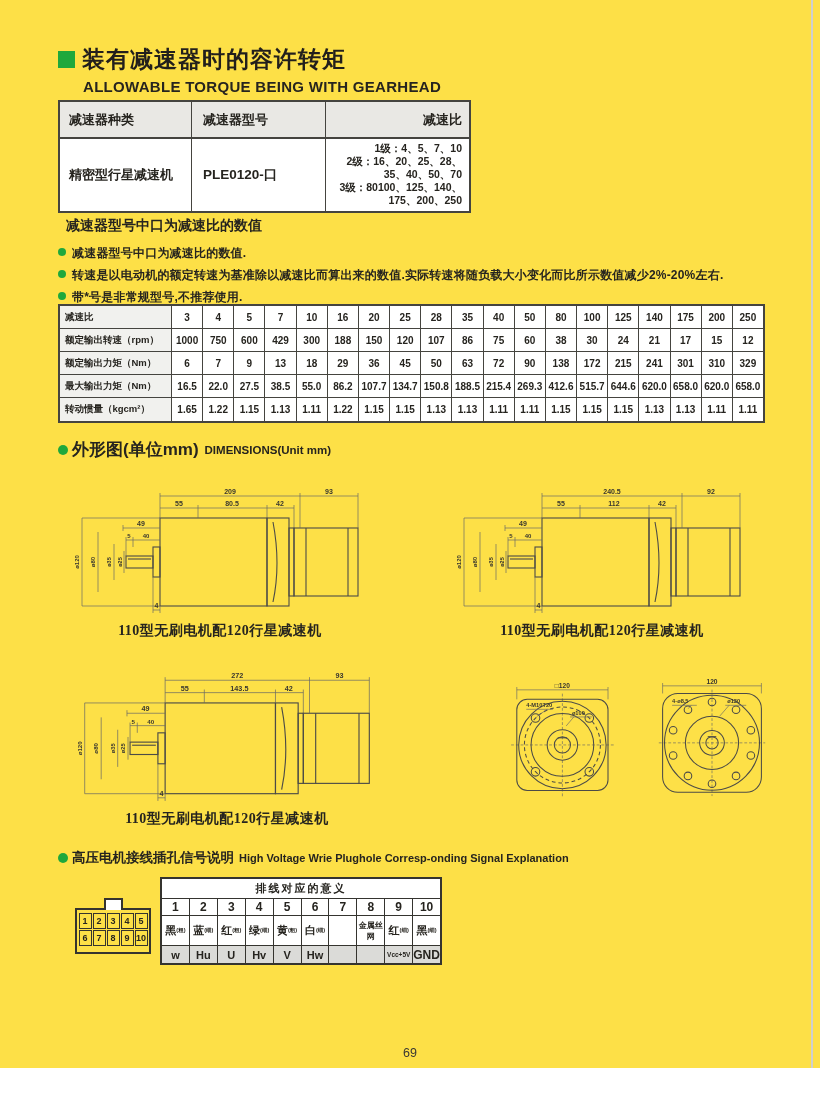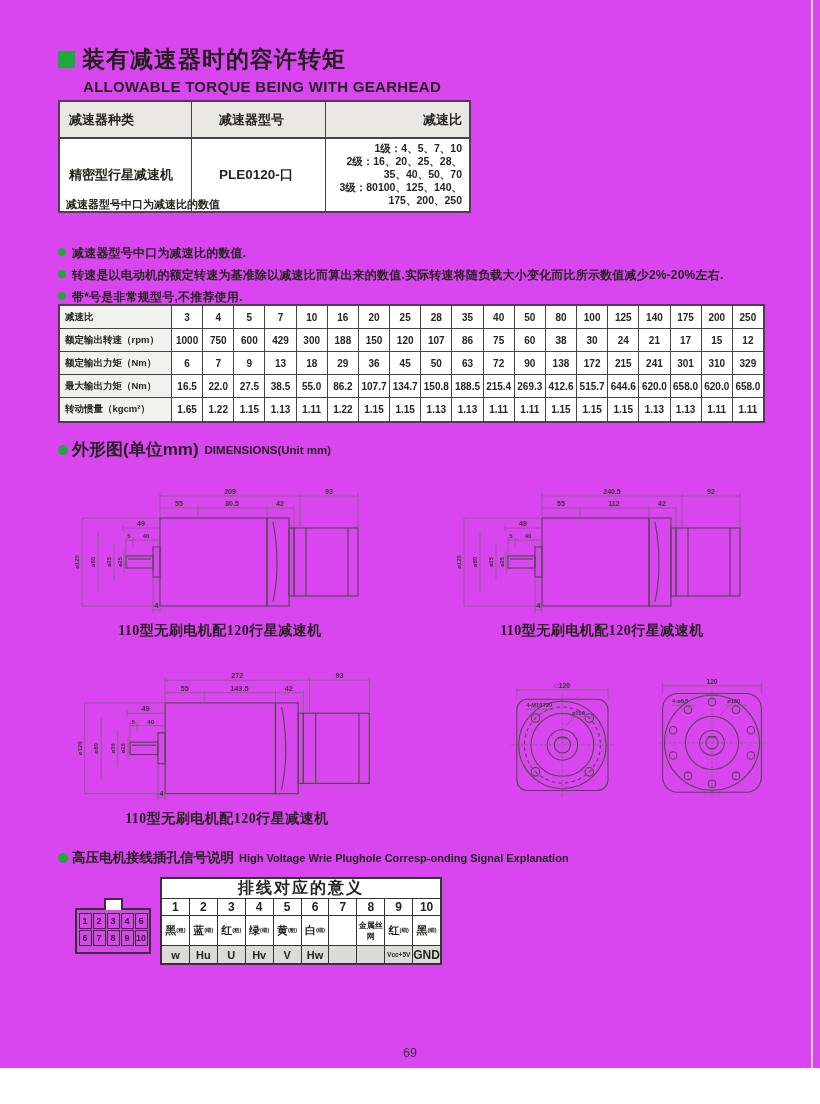--- a/index.html
+++ b/index.html
@@ -1,41 +1,41 @@
 <!DOCTYPE html>
 <html><head>
 <meta charset="utf-8">
 <style>
   * { margin:0; padding:0; box-sizing:border-box; }
   html,body { background:#ffffff; }
   body { font-family:"Liberation Sans","DejaVu Sans",sans-serif; color:#26241f; }
-  .page { position:relative; width:820px; height:1068px; background:#d946ef; overflow:hidden; }
+  .page { position:relative; width:820px; height:1068px; background:#fde047; overflow:hidden; }
   .edge-r { position:absolute; left:811px; top:0; width:2px; height:1104px; background:#cfcfcd; }
   .edge-b { position:absolute; left:0; top:1097px; width:813px; height:2px; background:#cfcfcd; }
 
   
   .hdr { position:absolute; left:58px; top:44px; }
   .hdr-row { display:flex; align-items:center; }
   .green-sq { width:17px; height:17px; background:#1fa83c; margin-right:7px; }
   .hdr-title { font-size:23px; font-weight:900; letter-spacing:1px; color:#221f1c; }
   .hdr-sub { font-size:15px; font-weight:bold; margin:3px 0 0 25px; letter-spacing:0.3px; }
 
   
   .t1 { position:absolute; left:58px; top:100px; width:413px; border:2px solid #45443f; background:#fff; }
   .t1-hrow { display:flex; background:#e9e8e4; border-bottom:2px solid #45443f; height:37px; }
   .t1-brow { display:flex; height:72px; }
   .t1c1 { width:131px; padding:0 0 0 9px; display:flex; align-items:center; }
-  .t1c2 { width:134px; padding:0 0 0 27px; display:flex; align-items:center; border-left:1px solid #45443f; }
+  .t1c2 { width:134px; padding:0 0 0 11px; display:flex; align-items:center; border-left:1px solid #45443f; }
   .t1c3 { flex:1; border-left:1px solid #45443f; padding:3px 7px 0 4px; }
   .t1-hrow .t1c3 { display:flex; align-items:center; justify-content:flex-end; padding-top:0; }
   .t1 .hc { font-size:13px; font-weight:bold; }
   .t1 .bc1 { font-size:13px; font-weight:bold; }
   .t1 .bc2 { font-size:13.5px; font-weight:bold; }
   .ratio-line { font-size:10.5px; font-weight:bold; text-align:right; line-height:13px; }
-  .t1-foot { position:absolute; left:66px; top:197px; font-size:11px; font-weight:600; }
+  .t1-foot { position:absolute; left:66px; top:217px; font-size:14px; font-weight:600; }
 
   
   .notes { position:absolute; left:58px; top:245px; }
   .note { display:flex; align-items:flex-start; margin-bottom:5px; }
   .note-dot { width:8px; height:8px; border-radius:50%; background:#1fa83c; margin:3px 6px 0 0; flex:none; }
   .note-txt { font-size:12px; font-weight:600; letter-spacing:0.2px; }
 
   
   .spec { position:absolute; left:58px; top:304px; width:707px; border:2px solid #45443f; background:#fff; }
   .srow { display:flex; border-bottom:1px solid #45443f; height:23px; }
@@ -70,21 +70,21 @@
   .wirehdr { position:absolute; left:58px; top:849px; display:flex; align-items:center; }
   .wh-cn { font-size:13.5px; font-weight:900; }
   .wh-en { font-size:11px; font-weight:bold; margin-left:5px; }
 
   .plug { position:absolute; left:75px; top:908px; width:76px; height:46px; border:2.5px solid #35342f; padding:2px 1px; }
   .plug-latch { position:absolute; left:27px; top:-12px; width:19px; height:12px; border:2.5px solid #35342f; border-bottom:none; background:#fff; }
   .plug-row { display:flex; justify-content:center; }
   .plug-pin { width:13px; height:16px; border:1.5px solid #35342f; margin:0.5px; display:flex; align-items:center; justify-content:center; font-size:9px; font-weight:bold; }
 
   .wt { position:absolute; left:160px; top:877px; width:282px; border:2px solid #35342f; background:#fff; }
-  .wt-title { height:20px; border-bottom:1.5px solid #35342f; display:flex; align-items:center; justify-content:center; font-size:16px; font-weight:900; letter-spacing:2px; }
+  .wt-title { height:20px; border-bottom:1.5px solid #35342f; display:flex; align-items:center; justify-content:center; font-size:11px; font-weight:900; letter-spacing:2px; }
   .wt-row { display:flex; }
   .wt-row .wcell { flex:1; border-right:1px solid #35342f; display:flex; align-items:center; justify-content:center; }
   .wt-row .wcell:last-child { border-right:none; }
   .wt-pins .wcell { height:17px; font-size:12px; font-weight:bold; border-bottom:1px solid #35342f; }
   .wt-colors .wcell { height:30px; border-bottom:1px solid #35342f; flex-wrap:wrap; align-content:center; padding:1px; text-align:center; }
   .wc-main { font-size:11px; font-weight:bold; line-height:11px; }
   .wc-main.small { font-size:8px; line-height:11px; }
   .wc-sub { font-size:5.5px; font-weight:bold; }
   .wt-sigs .wcell { height:17px; background:#dbdbd8; font-size:11px; font-weight:bold; }
   .wt-sigs .wcell.tiny { font-size:6.5px; }

